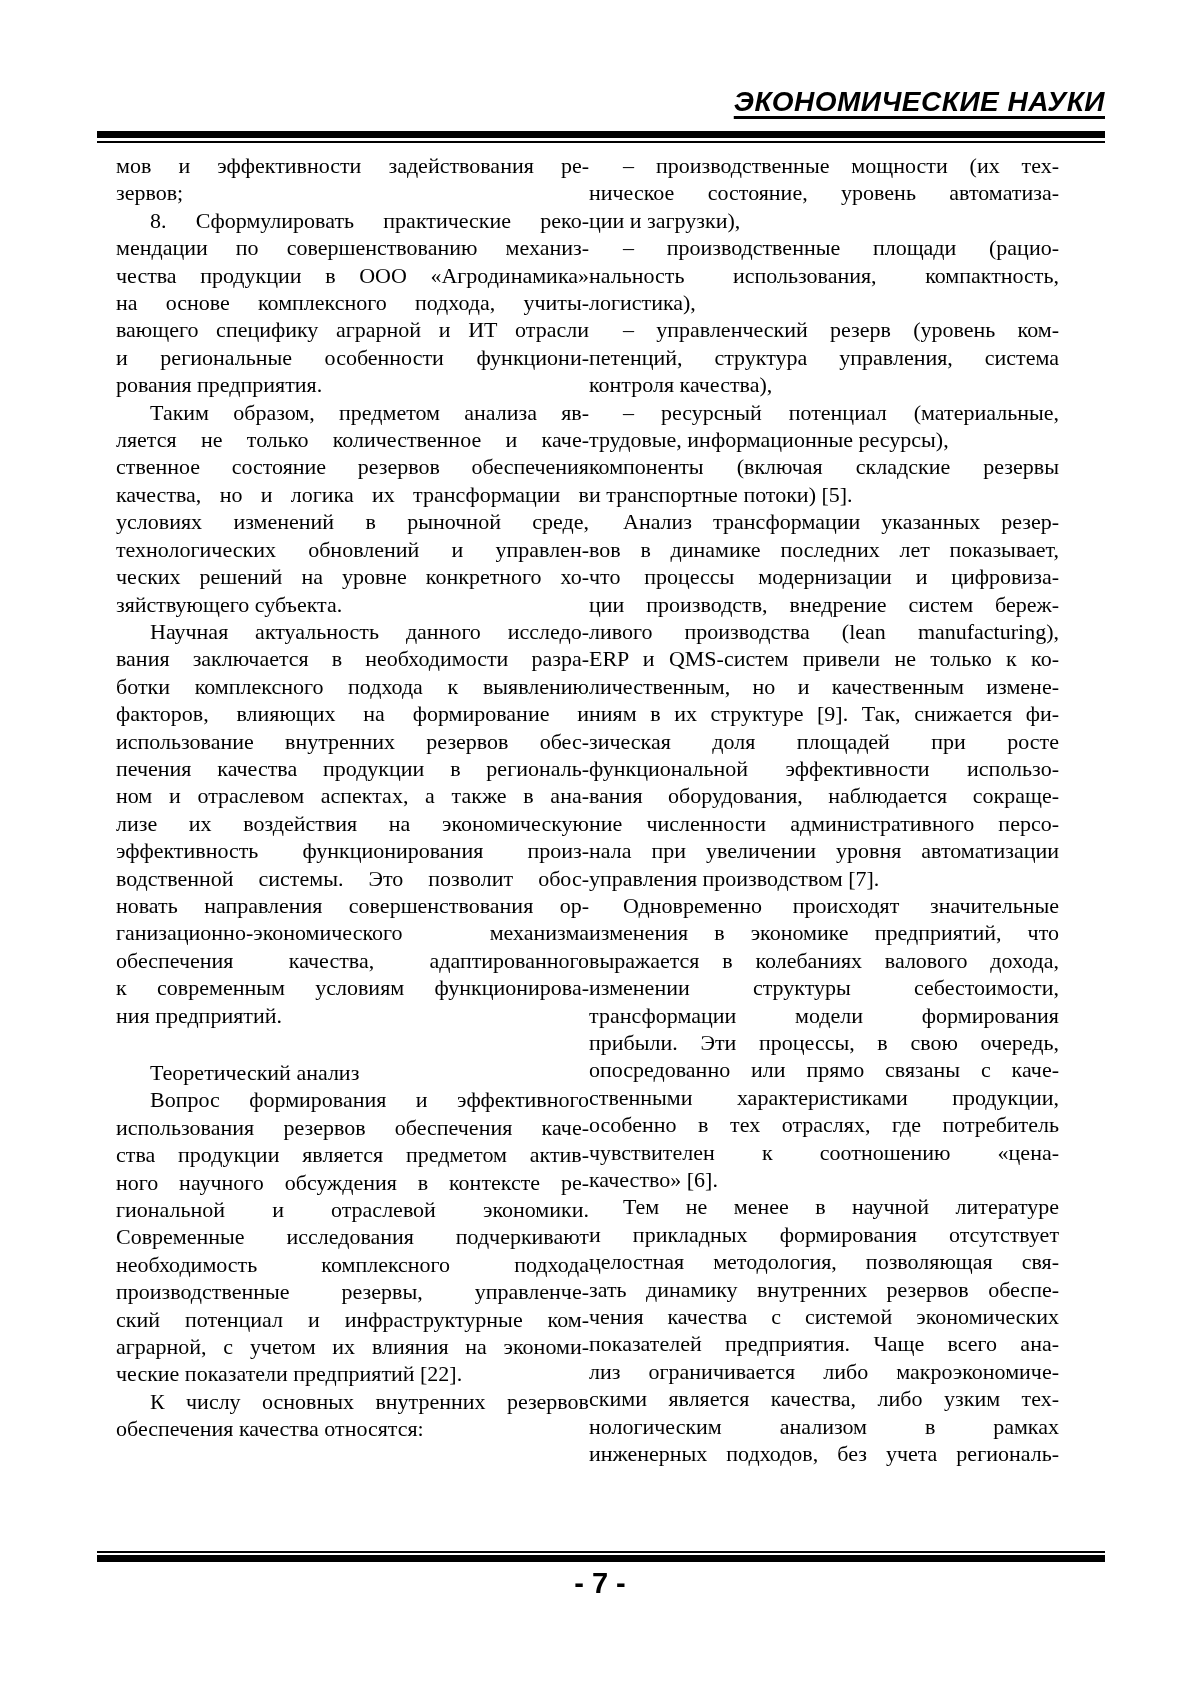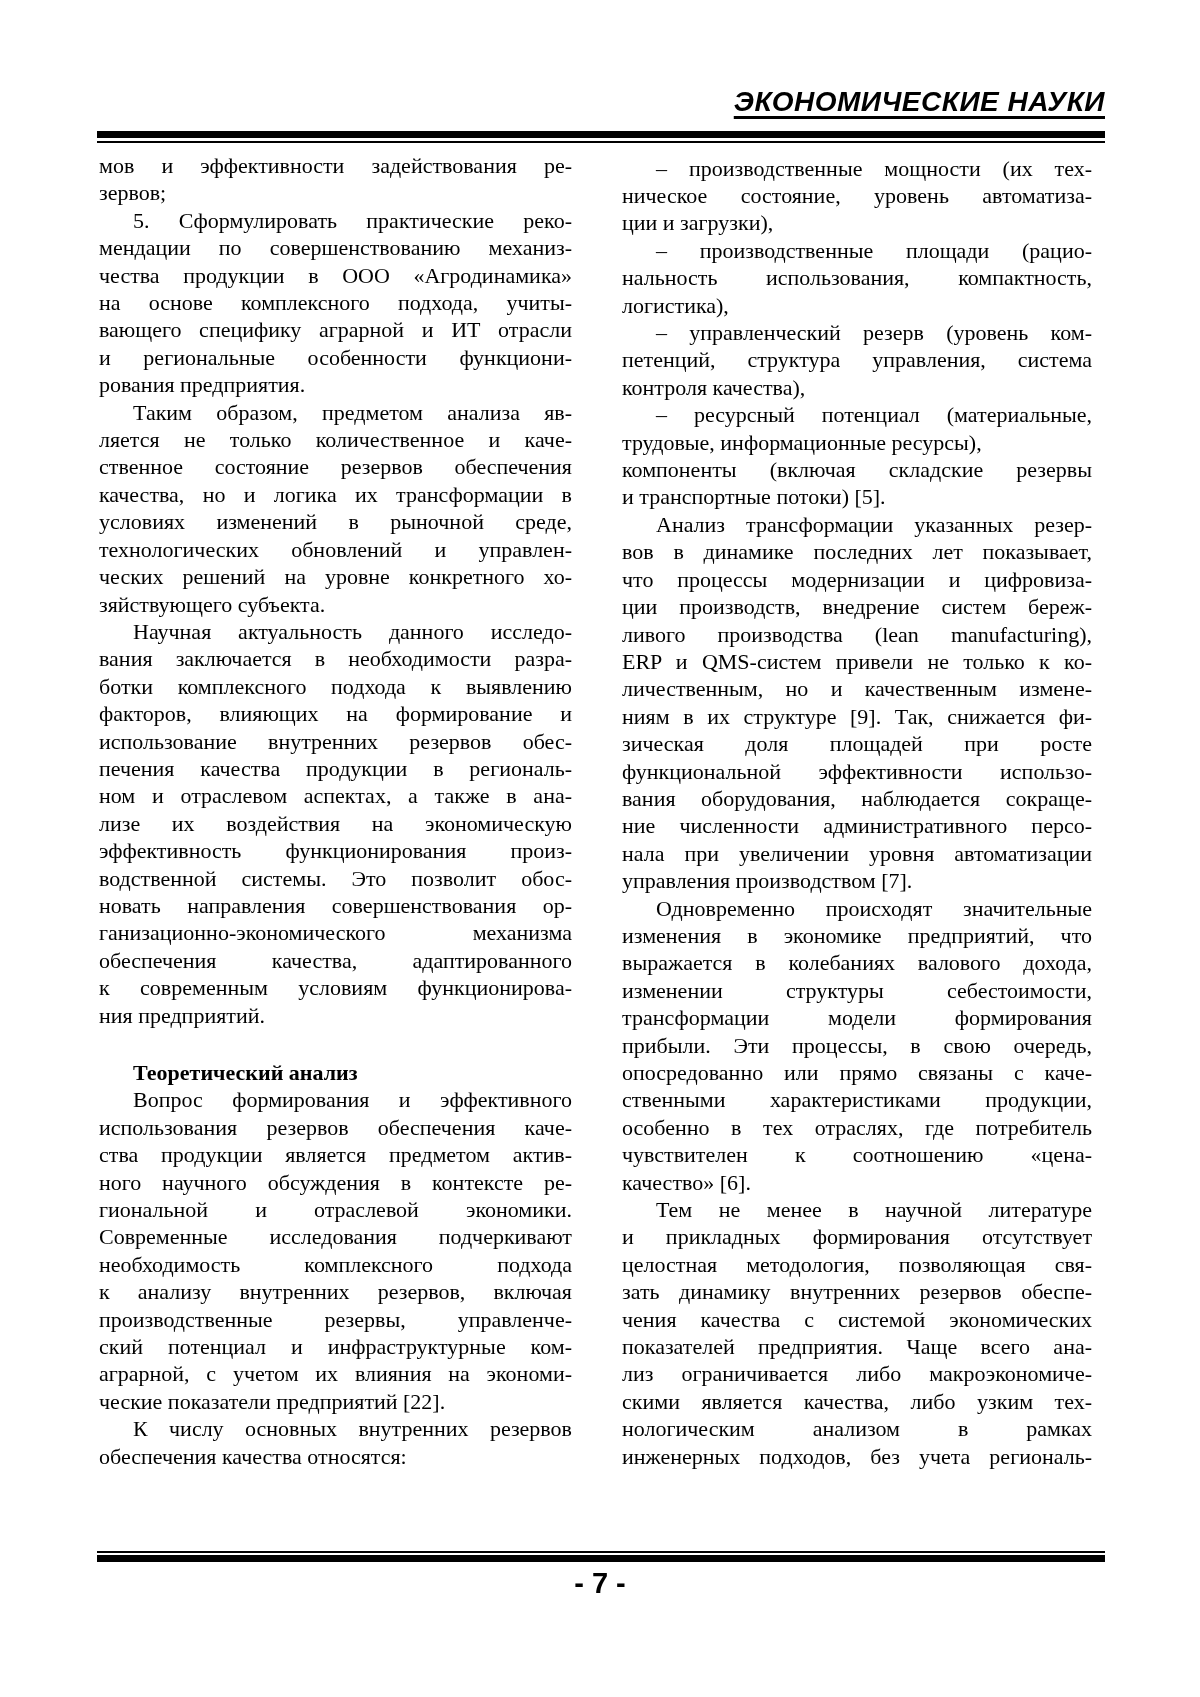--- a/index.html
+++ b/index.html
@@ -20,35 +20,35 @@
     text-decoration:underline;
     text-decoration-thickness:3px;
     text-underline-offset:5px;
     letter-spacing:0.5px;
   }
   .header-rule{position:absolute;top:131px;left:97px;right:95px;}
   .header-rule .bar-thick{height:7px;background:#000;}
   .header-rule .bar-thin{height:2px;background:#000;margin-top:3px;}
   
   .columns{
-    position:absolute;top:152px;left:99px;
-    display:flex;gap:50px;align-items:flex-end;
+    position:absolute;top:152px;left:116px;
+    display:flex;
   }
   .col{font-size:22px;line-height:27.4px;}
   .col-left{width:473px;}
   .col-right{width:470px;}
   .para{margin:0;}
   .line{
     text-align:justify;
     text-align-last:justify;
   }
   .line.last{text-align-last:left;}
   .line.first{text-indent:34px;}
   .heading{
-    font-weight:bold;
+    font-weight:normal;
     text-indent:34px;
     margin-top:30px;
     line-height:27.4px;
   }
   
   .footer-rule{position:absolute;top:1551px;left:97px;right:95px;}
   .footer-rule .bar-thin{height:2px;background:#000;margin-bottom:2px;}
   .footer-rule .bar-thick{height:7px;background:#000;}
   .page-number{
     position:absolute;top:1567px;left:0;width:100%;
@@ -69,21 +69,21 @@
     <div class="bar-thin"></div>
   </div>
 
   <div class="columns">
     <section class="col col-left" id="col-left">
         <div class="para">
           <div class="line">мов и эффективности задействования ре-</div>
           <div class="line last">зервов;</div>
         </div>
         <div class="para">
-          <div class="line first">5. Сформулировать практические реко-</div>
+          <div class="line first">8. Сформулировать практические реко-</div>
           <div class="line">мендации по совершенствованию механиз-</div>
           <div class="line">чества продукции в ООО «Агродинамика»</div>
           <div class="line">на основе комплексного подхода, учиты-</div>
           <div class="line">вающего специфику аграрной и ИТ отрасли</div>
           <div class="line">и региональные особенности функциони-</div>
           <div class="line last">рования предприятия.</div>
         </div>
         <div class="para">
           <div class="line first">Таким образом, предметом анализа яв-</div>
           <div class="line">ляется не только количественное и каче-</div>
@@ -113,21 +113,20 @@
         </div>
         <div class="heading">Теоретический анализ</div>
         <div class="para">
           <div class="line first">Вопрос формирования и эффективного</div>
           <div class="line">использования резервов обеспечения каче-</div>
           <div class="line">ства продукции является предметом актив-</div>
           <div class="line">ного научного обсуждения в контексте ре-</div>
           <div class="line">гиональной и отраслевой экономики.</div>
           <div class="line">Современные исследования подчеркивают</div>
           <div class="line">необходимость комплексного подхода</div>
-          <div class="line">к анализу внутренних резервов, включая</div>
           <div class="line">производственные резервы, управленче-</div>
           <div class="line">ский потенциал и инфраструктурные ком-</div>
           <div class="line">аграрной, с учетом их влияния на экономи-</div>
           <div class="line last">ческие показатели предприятий [22].</div>
         </div>
         <div class="para">
           <div class="line first">К числу основных внутренних резервов</div>
           <div class="line last">обеспечения качества относятся:</div>
         </div>
       </section>

